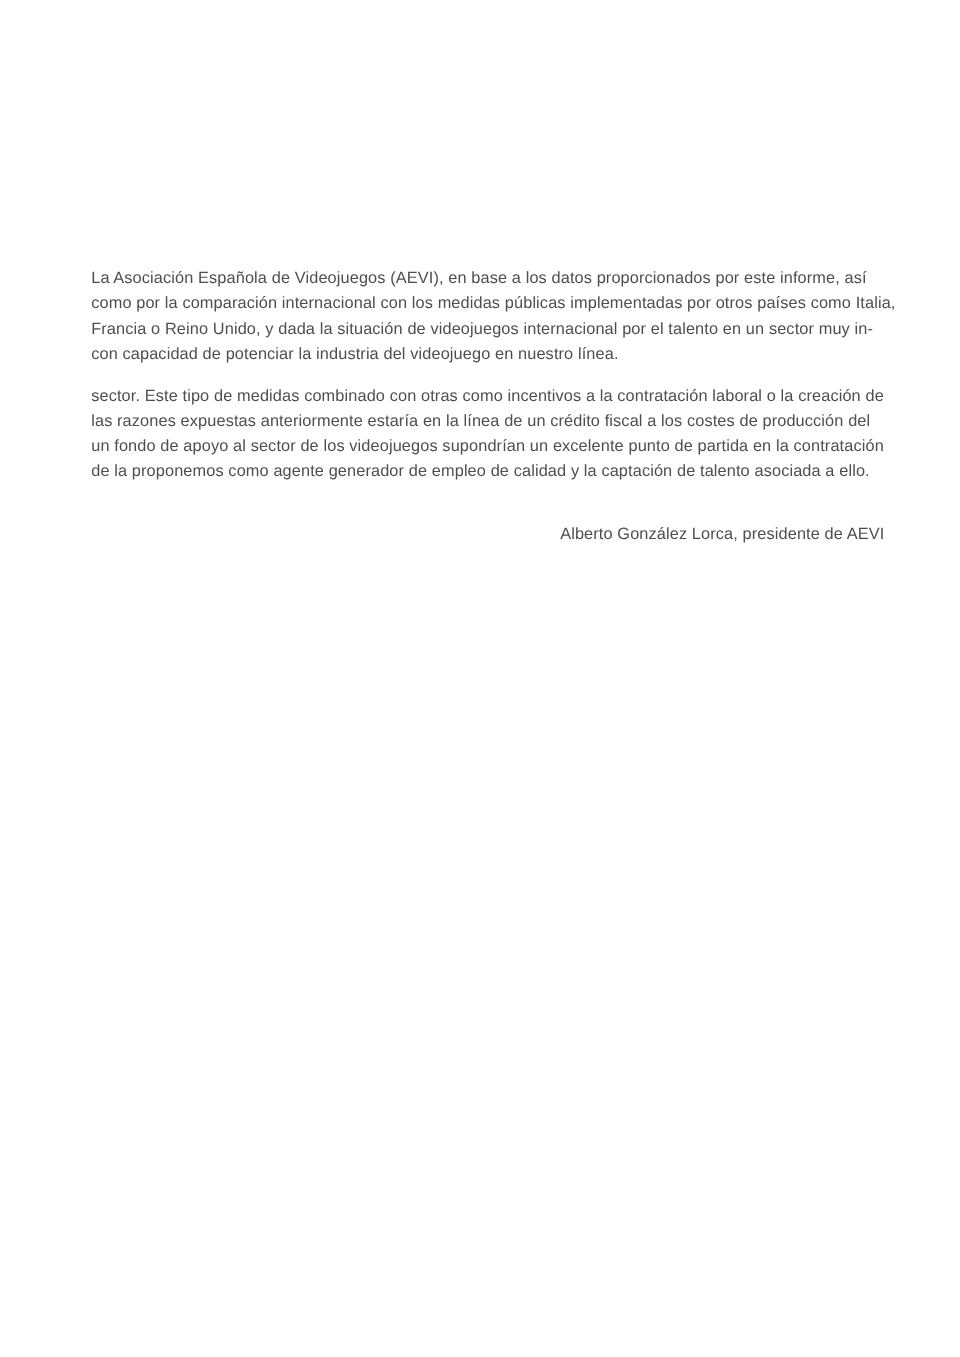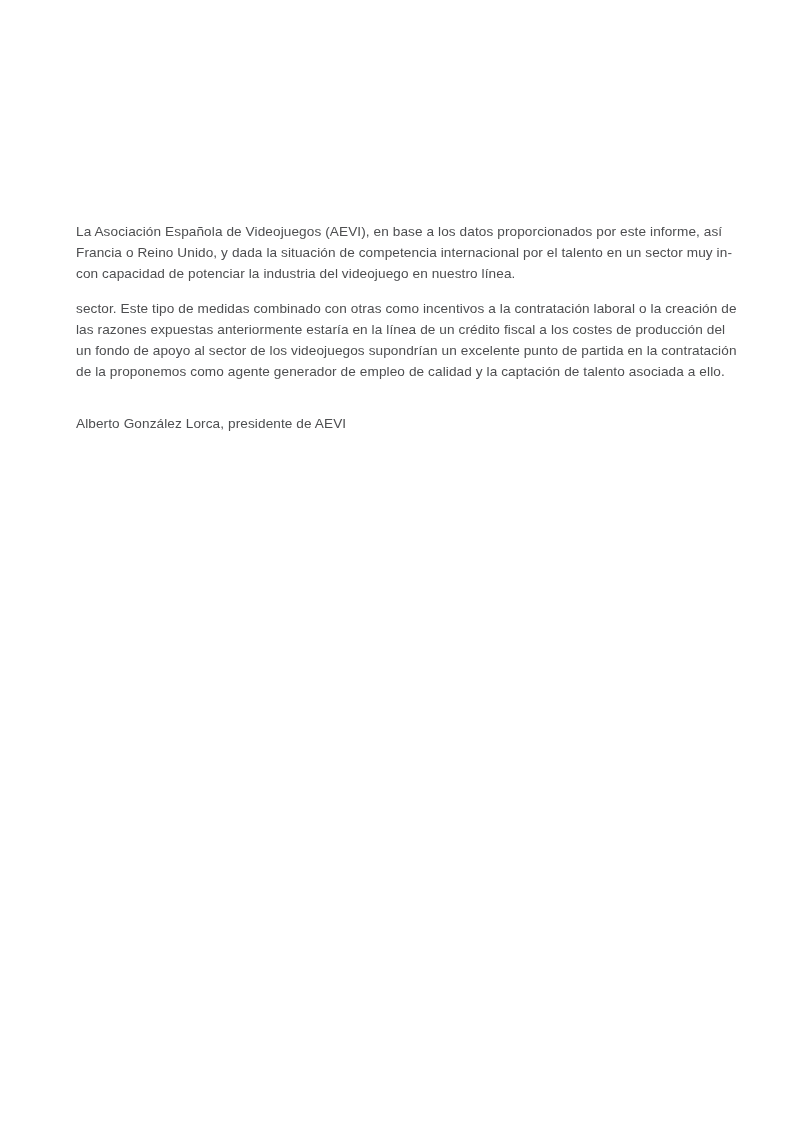--- a/index.html
+++ b/index.html
@@ -30,32 +30,34 @@
   .paragraph {
     margin: 0 0 14px 0;
     padding: 0;
   }
   .line {
     display: block;
     white-space: nowrap;
   }
   .signature {
     margin-top: 31px;
+    text-align: right;
     white-space: nowrap;
   }
 </style>
 </head>
 <body>
 
 <div class="page">
   <div class="body-text">
 
     <p class="paragraph">
       <span class="line">La Asociación Española de Videojuegos (AEVI), en base a los datos proporcionados por este informe, así</span>
-      <span class="line">Francia o Reino Unido, y dada la situación de competencia internacional por el talento en un sector muy in-</span>
+      <span class="line">como por la comparación internacional con los medidas públicas implementadas por otros países como Italia,</span>
+      <span class="line">Francia o Reino Unido, y dada la situación de videojuegos internacional por el talento en un sector muy in-</span>
       <span class="line">con capacidad de potenciar la industria del videojuego en nuestro línea.</span>
     </p>
 
     <p class="paragraph">
       <span class="line">sector. Este tipo de medidas combinado con otras como incentivos a la contratación laboral o la creación de</span>
       <span class="line">las razones expuestas anteriormente estaría en la línea de un crédito fiscal a los costes de producción del</span>
       <span class="line">un fondo de apoyo al sector de los videojuegos supondrían un excelente punto de partida en la contratación</span>
       <span class="line">de la proponemos como agente generador de empleo de calidad y la captación de talento asociada a ello.</span>
     </p>
 

